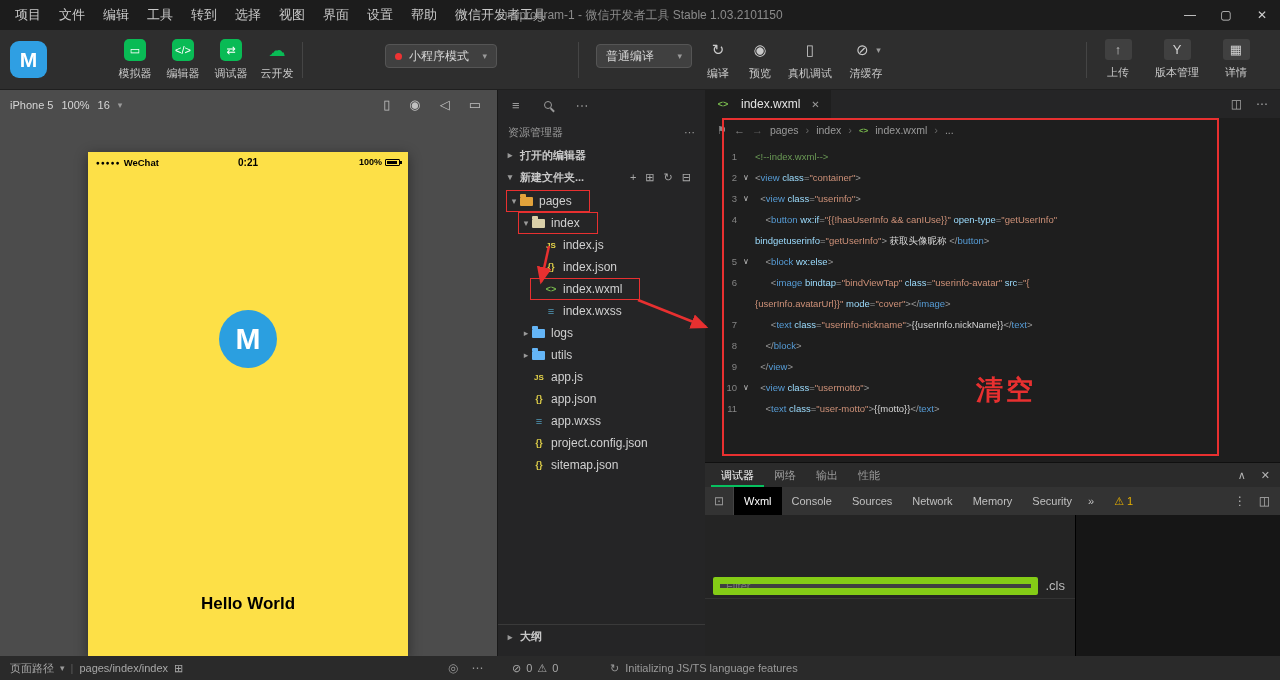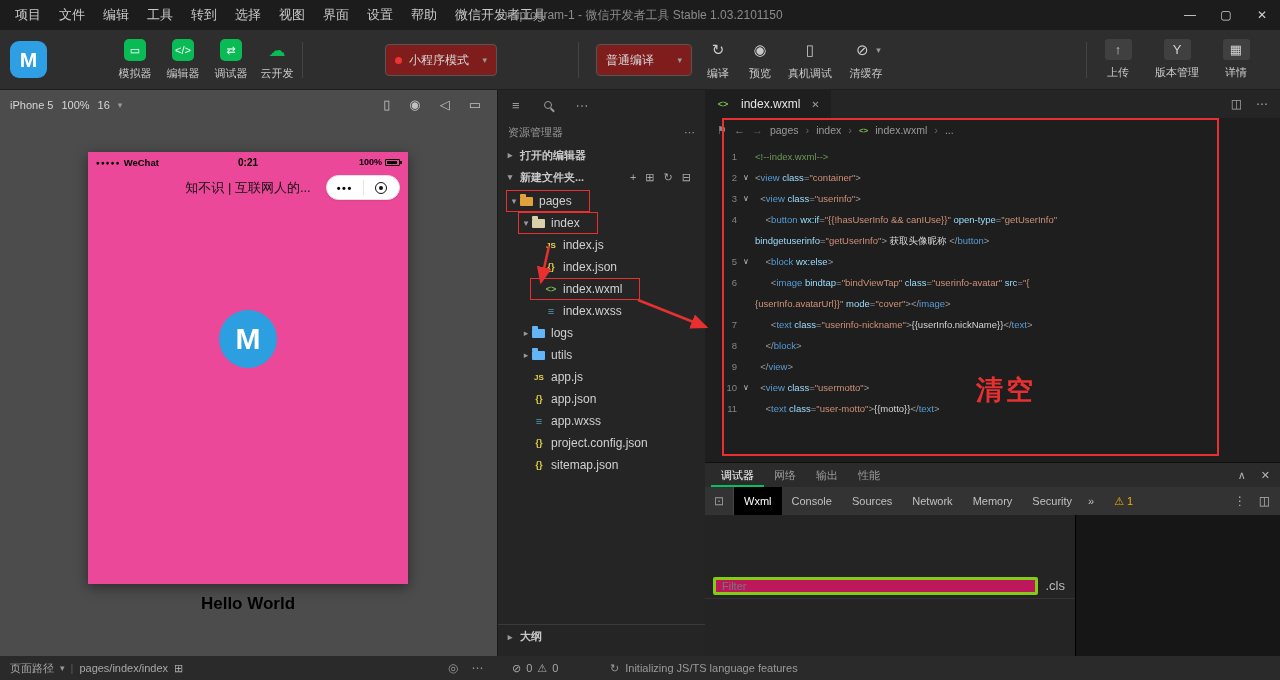--- a/index.html
+++ b/index.html
@@ -16,31 +16,31 @@
 
   
   #toolbar{position:absolute;left:0;top:30px;width:1280px;height:60px;background:#2e2e2e;border-bottom:1px solid #1f1f1f}
   #logo{position:absolute;left:10px;top:11px;width:37px;height:37px;border-radius:9px;background:#2f9fe3;color:#fff;display:flex;align-items:center;justify-content:center;font-weight:bold;font-size:21px}
   .tb-col{position:absolute;top:9px;display:flex;flex-direction:column;align-items:center;gap:5px}
   .tb-ic{width:22px;height:22px;border-radius:5px;display:flex;align-items:center;justify-content:center;font-size:11px;color:#fff}
   .tb-ic.green{background:#09bb55}
   .tb-ic.cloudic{background:none;color:#09bb55;font-size:17px}
   .tb-ic.plain{background:none;color:#c9c9c9;font-size:15px}
   .tb-lb{font-size:11px;color:#c9c9c9;white-space:nowrap}
-  .tb-box{position:absolute;height:32px;background:#7f1d1d;border:1px solid #555;border-radius:4px;display:flex;align-items:center;padding:0 9px;color:#d6d6d6;font-size:12px;gap:7px}
+  .tb-box{position:absolute;height:24px;background:#404040;border:1px solid #555;border-radius:4px;display:flex;align-items:center;padding:0 9px;color:#d6d6d6;font-size:12px;gap:7px}
   .red-dot{width:7px;height:7px;border-radius:50%;background:#e33;flex:none}
   .caret{color:#9a9a9a;font-size:9px}
   .tb-sq{width:27px;height:21px;border-radius:3px;background:#404040;color:#d0d0d0;display:flex;align-items:center;justify-content:center;font-size:13px}
   .tb-div{position:absolute;top:12px;width:1px;height:36px;background:#454545}
 
   
   #simulator{position:absolute;left:0;top:90px;width:497px;height:566px;background:#4c4c4c}
   #sim-bar{position:absolute;left:10px;top:9px;display:flex;gap:8px;align-items:center;color:#d6d6d6;font-size:11px}
   #sim-icons{position:absolute;right:16px;top:7px;display:flex;gap:19px;color:#c0c0c0;font-size:13px}
-  #phone{position:absolute;left:88px;top:62px;width:320px;height:432px;background:#ec4899;box-shadow:0 3px 12px rgba(0,0,0,.45)}
+  #phone{position:absolute;left:88px;top:62px;width:320px;height:504px;background:#fde047;box-shadow:0 3px 12px rgba(0,0,0,.45)}
   #p-status{height:20px;display:flex;align-items:center;padding:0 8px;color:#000;position:relative}
   #p-carrier{display:flex;align-items:center;gap:3px}
   #p-dots{font-size:6.5px;letter-spacing:1px}
   #p-carrier-name{font-size:9.5px;font-weight:bold}
   #p-time{position:absolute;left:50%;transform:translateX(-50%);font-size:10px;font-weight:bold}
   #p-batt-grp{margin-left:auto;display:flex;align-items:center;gap:3px;font-size:9px;font-weight:bold}
   .batt{width:15px;height:7px;border:1px solid #000;border-radius:1px;position:relative}
   .batt::before{content:"";position:absolute;left:1px;top:1px;bottom:1px;width:10px;background:#000}
   .batt::after{content:"";position:absolute;right:-3px;top:1.5px;width:2px;height:3px;background:#000}
   #p-nav{height:32px;position:relative}
@@ -108,21 +108,21 @@
   .dt-tab.active{background:#000;color:#fff}
   #dt-overflow{padding:0 6px;color:#c0c0c0;font-size:11px}
   #dt-warn{display:flex;align-items:center;gap:3px;color:#e8b100;font-size:11px;margin-left:14px}
   #chrome-icons{margin-left:auto;display:flex;gap:13px;padding-right:10px;color:#b5b5b5;font-size:12px}
   #dbg-left{position:absolute;left:0;top:52px;width:370px;bottom:0;background:#242424}
   #dbg-right{position:absolute;left:370px;top:52px;right:0;bottom:0;background:#161616;border-left:1px solid #000}
   #style-tabs{position:absolute;left:0;right:0;top:34px;height:24px;background:#2b2b2b;display:flex;align-items:center}
   .st-tab{padding:0 10px;height:24px;display:flex;align-items:center;font-size:11px;color:#aaa}
   .st-tab.active{background:#000;color:#fff}
   #filter-row{position:absolute;left:0;right:0;top:58px;height:26px;display:flex;align-items:center;background:#242424;border-bottom:1px solid #333}
-  #filter-input{flex:1;margin:0 8px;height:18px;background:#be185d;border:3px solid #84cc16;border-radius:2px;color:#bbb;font-size:11px;padding:0 6px;outline:none}
+  #filter-input{flex:1;margin:0 8px;height:18px;background:#404040;border:7px solid #84cc16;border-radius:2px;color:#bbb;font-size:11px;padding:0 6px;outline:none}
   #filter-input::placeholder{color:#777}
   #cls-label{padding-right:10px;color:#bbb;font-size:13px}
 
   
   #statusbar{position:absolute;left:0;top:656px;width:1280px;height:24px;background:#2a2a2a;color:#a8a8a8;font-size:11px}
   #sb-left{position:absolute;left:10px;top:0;height:24px;display:flex;align-items:center;gap:6px}
   .sb-div{color:#5a5a5a}
   #sb-simicons{position:absolute;left:448px;top:0;height:24px;display:flex;align-items:center;gap:13px;color:#9a9a9a;font-size:12px}
   #sb-problems{position:absolute;left:512px;top:0;height:24px;display:flex;align-items:center;gap:5px}
   #sb-msg{position:absolute;left:610px;top:0;height:24px;display:flex;align-items:center;gap:6px;color:#9a9a9a}
@@ -249,30 +249,20 @@
     <div id="p-status">
       <span id="p-carrier">
         <span id="p-dots">●●●●●</span>
         <span id="p-carrier-name">WeChat</span>
       </span>
       <span id="p-time">0:21</span>
       <span id="p-batt-grp">
         <span>100%</span>
         <span class="batt"></span>
       </span>
-    </div>
-    <div id="p-nav">
-      <div id="p-title">知不识 | 互联网人的...</div>
-      <div id="capsule">
-        <span id="cap-dots">•••</span>
-        <span id="cap-div"></span>
-        <span id="cap-target">
-            <span class="target"></span>
-          </span>
-      </div>
     </div>
     <div id="p-logo">
         <span>M</span>
       </div>
     <div id="p-hello">Hello World</div>
   </div>
 </div>
 
 <div id="explorer">
   <div id="exp-strip">

